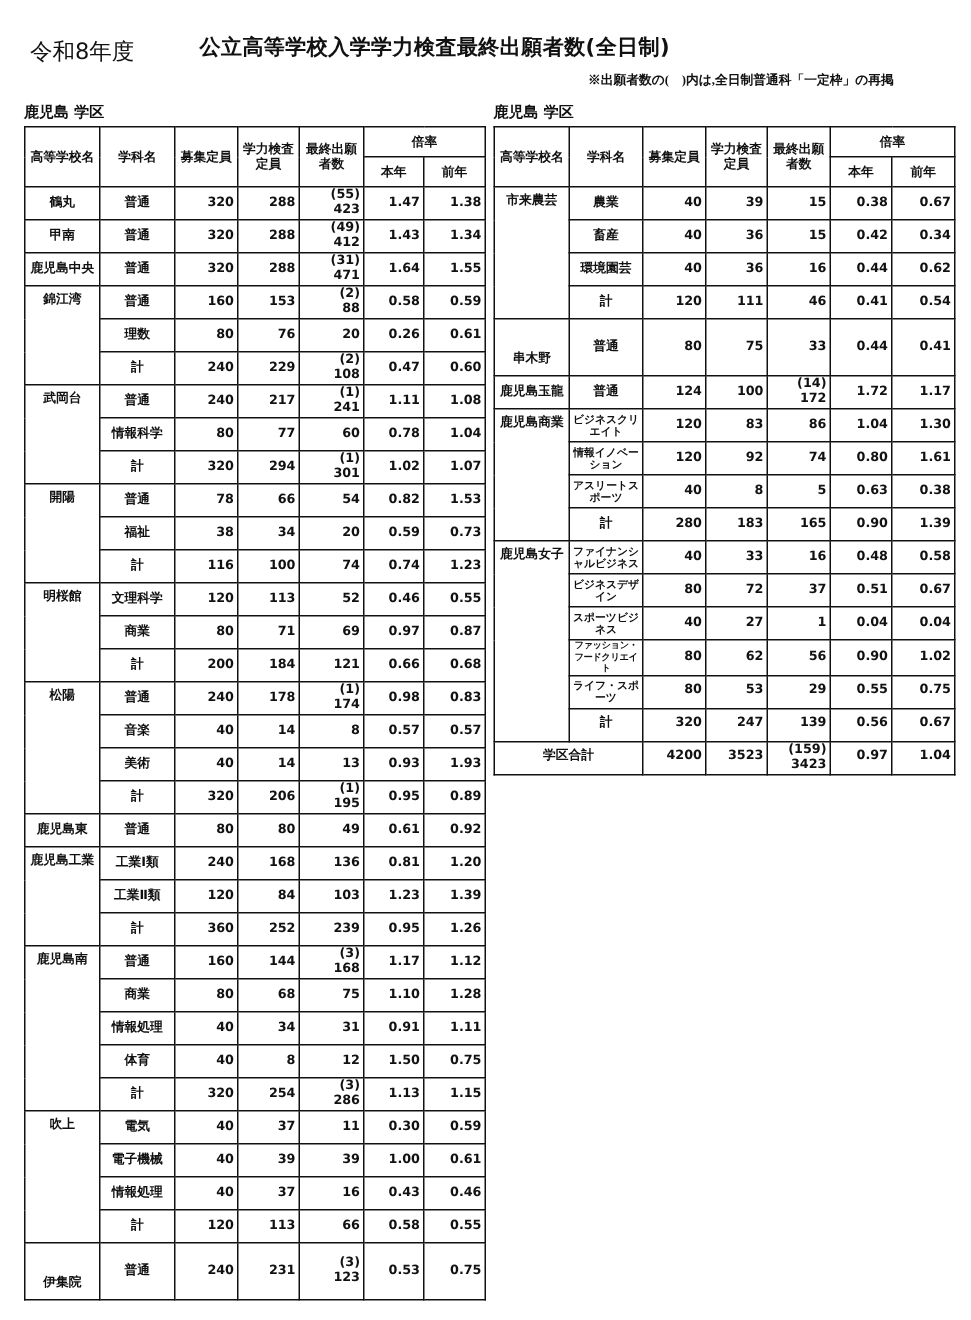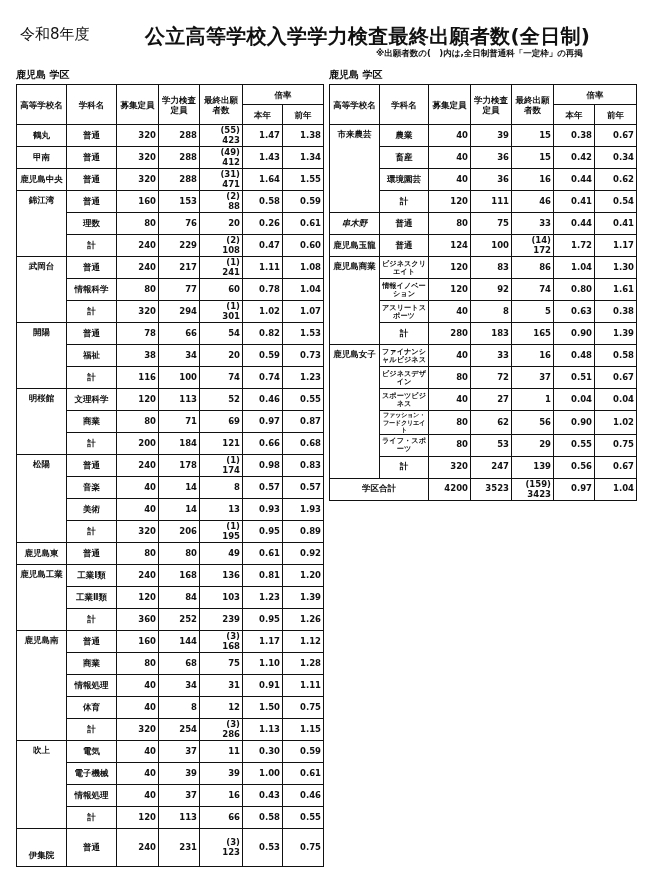--- a/index.html
+++ b/index.html
@@ -1,19 +1,19 @@
 <!DOCTYPE html>
 <html><head>
 <meta charset="utf-8">
 <style>
   html,body{margin:0;padding:0;background:#fff;}
   body{width:647px;height:880px;position:relative;overflow:hidden;font-family:"DejaVu Sans",sans-serif;color:#111;}
   .era{position:absolute;left:20px;top:25px;font-size:15px;font-weight:normal;letter-spacing:0;}
-  .title{position:absolute;left:133px;top:23px;font-size:20px;font-weight:bold;letter-spacing:0.3px;margin-left:12px;}
-  .note{position:absolute;left:376px;top:48px;font-size:8.5px;font-weight:bold;}
+  .title{position:absolute;left:133px;top:23px;font-size:14px;font-weight:bold;letter-spacing:0.3px;}
+  .note{position:absolute;left:392px;top:48px;font-size:8.5px;font-weight:bold;font-family:Liberation Serif, serif;}
   .district{position:absolute;top:68px;font-size:10px;font-weight:bold;}
   table{position:absolute;border-collapse:collapse;table-layout:fixed;top:84px;}
   td,th{border:1.5px solid #111;font-size:8.5px;font-weight:bold;padding:0;overflow:hidden;}
   th{text-align:center;line-height:10px;}
   td{height:21px;line-height:9.5px;}
   td.c{text-align:center;}
   td.n{text-align:right;padding-right:2px;}
   td.sch{text-align:center;vertical-align:top;padding-top:5px;}
   td.dept-small{font-size:7.2px;line-height:8px;text-align:center;}
   td.dept-tiny{font-size:6.2px;line-height:7.5px;text-align:center;letter-spacing:-0.3px;}
@@ -424,21 +424,21 @@
       </tr>
       <tr>
         <td class="c">計</td>
         <td class="n">120</td>
         <td class="n">111</td>
         <td class="n">46</td>
         <td class="n">0.41</td>
         <td class="n">0.54</td>
       </tr>
       <tr>
-        <td class="sch" rowspan="1" style="vertical-align: middle; padding-top: 0px; font-style: italic;">串木野</td>
+        <td class="sch" rowspan="1" style="vertical-align: middle; padding-top: 16px;">串木野</td>
         <td class="c">普通</td>
         <td class="n">80</td>
         <td class="n">75</td>
         <td class="n">33</td>
         <td class="n">0.44</td>
         <td class="n">0.41</td>
       </tr>
       <tr>
         <td class="sch" rowspan="1" style="vertical-align: middle; padding-top: 0px;">鹿児島玉龍</td>
         <td class="c">普通</td>

